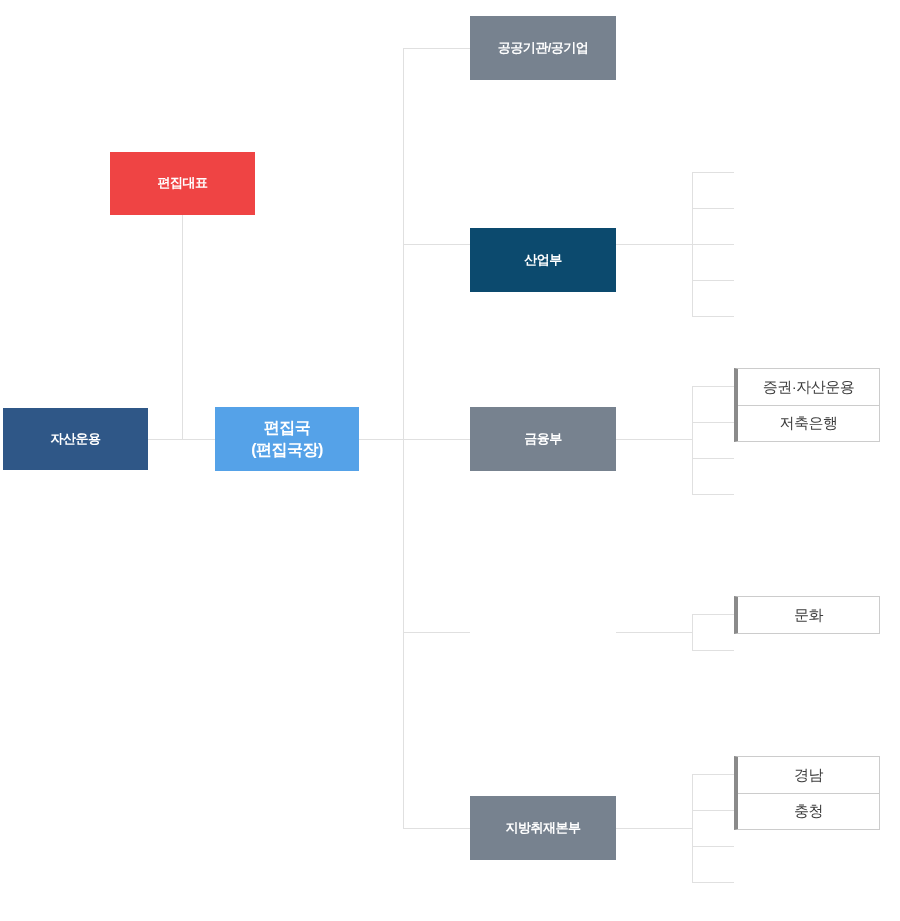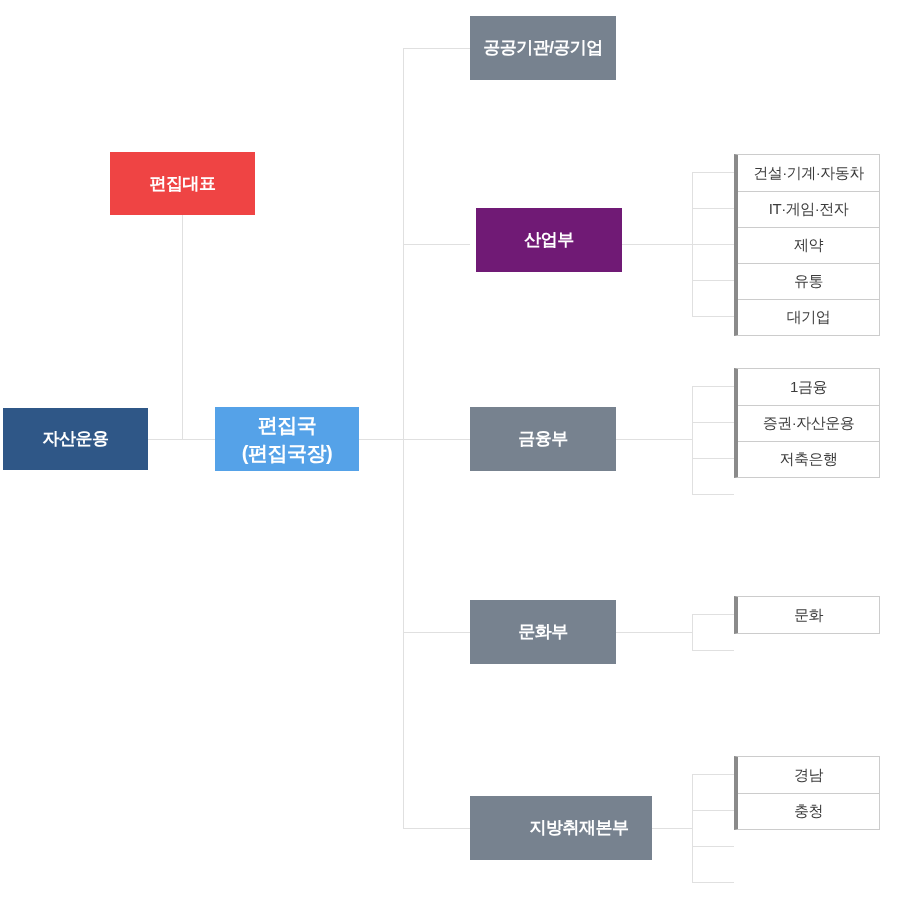--- a/index.html
+++ b/index.html
@@ -5,21 +5,21 @@
   html,body{margin:0;padding:0;background:#ffffff;}
   .chart{
     position:relative;width:900px;height:921px;background:#ffffff;overflow:hidden;
     font-family:"Liberation Sans","DejaVu Sans",sans-serif;
   }
   
   .ln{position:absolute;background:#e0e0e0;}
   
   .node{
     position:absolute;display:flex;align-items:center;justify-content:center;
-    color:#ffffff;font-weight:bold;font-size:17px;text-align:center;
+    color:#ffffff;font-weight:bold;font-size:13px;text-align:center;
     white-space:pre-line;line-height:1.4;letter-spacing:-0.5px;
   }
   
   .sublist{
     position:absolute;left:734px;width:146px;box-sizing:border-box;background:#ffffff;
     border:1px solid #cccccc;border-left:4px solid #8a8a8a;
   }
   .subitem{
     height:36px;box-sizing:border-box;display:flex;align-items:center;justify-content:center;
     font-size:15px;color:#3c3c3c;letter-spacing:-0.5px;border-top:1px solid #cccccc;
@@ -64,43 +64,34 @@
   <div class="ln" style="left:692px;top:774px;width:1px;height:109px"></div>
   <div class="ln" style="left:692px;top:774px;width:42px;height:1px"></div>
   <div class="ln" style="left:692px;top:810px;width:42px;height:1px"></div>
   <div class="ln" style="left:692px;top:846px;width:42px;height:1px"></div>
   <div class="ln" style="left:692px;top:882px;width:42px;height:1px"></div>
 
   <div class="node" style="left: 3px; top: 408px; width: 145px; height: 62px; background: rgb(47, 87, 135);">자산운용</div>
 
   <div class="node" style="left: 110px; top: 152px; width: 145px; height: 63px; background: #ef4444;">편집대표</div>
 
-  <div class="node" style="left: 215px; top: 407px; width: 144px; height: 64px; font-size: 20px; background: rgb(85, 162, 232);">편집국
+  <div class="node" style="left: 215px; top: 407px; width: 144px; height: 64px; font-size: 16px; background: rgb(85, 162, 232);">편집국
 (편집국장)</div>
 
   <div class="node" style="left: 470px; top: 16px; width: 146px; height: 64px; background: rgb(119, 130, 143);">공공기관/공기업</div>
 
-  <div class="node" style="left: 470px; top: 208px; width: 146px; height: 64px; background: #701a75; margin-left: 6px;">산업부</div>
+  <div class="node" style="left: 470px; top: 228px; width: 146px; height: 64px; background: #0c4a6e;">산업부</div>
 
   <div class="node" style="left: 470px; top: 407px; width: 146px; height: 64px; background: rgb(119, 130, 143);">금융부</div>
 
-  <div class="node" style="left: 470px; top: 600px; width: 146px; height: 64px; background: rgb(119, 130, 143);">문화부</div>
 
-  <div class="node" style="left: 470px; top: 796px; width: 146px; height: 64px; background: rgb(119, 130, 143); padding-left: 36px;">지방취재본부</div>
+  <div class="node" style="left: 470px; top: 796px; width: 146px; height: 64px; background: rgb(119, 130, 143);">지방취재본부</div>
 
-  <div class="sublist" style="top:154px">
-    <div class="subitem">건설·기계·자동차</div>
-    <div class="subitem">IT·게임·전자</div>
-    <div class="subitem">제약</div>
-    <div class="subitem">유통</div>
-    <div class="subitem">대기업</div>
-  </div>
 
   <div class="sublist" style="top:368px">
-    <div class="subitem">1금융</div>
     <div class="subitem">증권·자산운용</div>
     <div class="subitem">저축은행</div>
   </div>
 
   <div class="sublist" style="top:596px">
     <div class="subitem">문화</div>
   </div>
 
   <div class="sublist" style="top:756px">
     <div class="subitem">경남</div>

